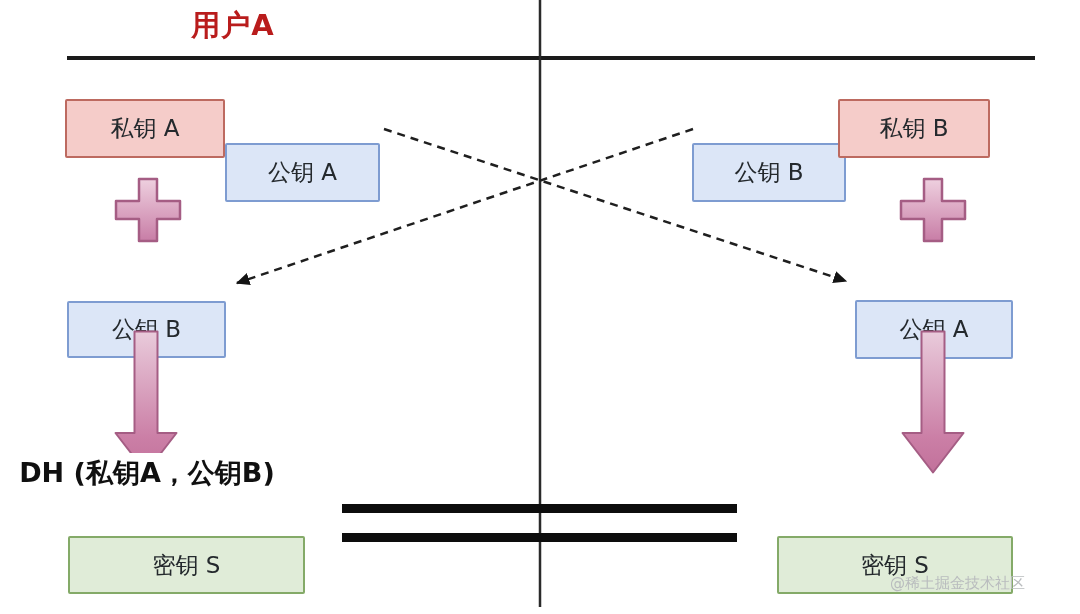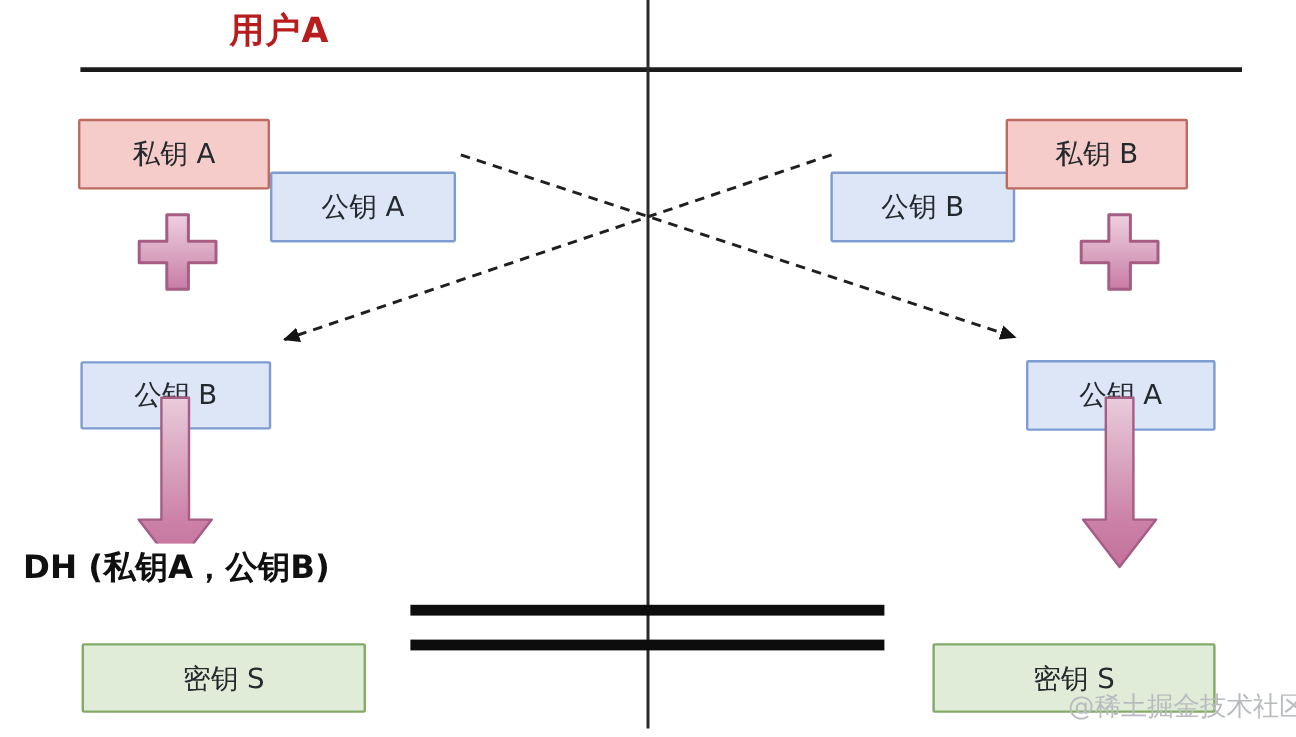--- a/index.html
+++ b/index.html
@@ -61,21 +61,21 @@
   }
   .eq-bar {
     position:absolute;
     left:342px; width:395px; height:9px;
     background:#0d0d0d;
     z-index:2;
   }
   .watermark {
     position:absolute;
     left:890px; top:574px; width:185px;
-    font-size:22px;
+    font-size:15px;
     color:var(--watermark-color);
     text-align:left;
     white-space:nowrap;
     z-index:4;
   }
 </style>
 </head>
 <body>
 
 <div class="stage">

